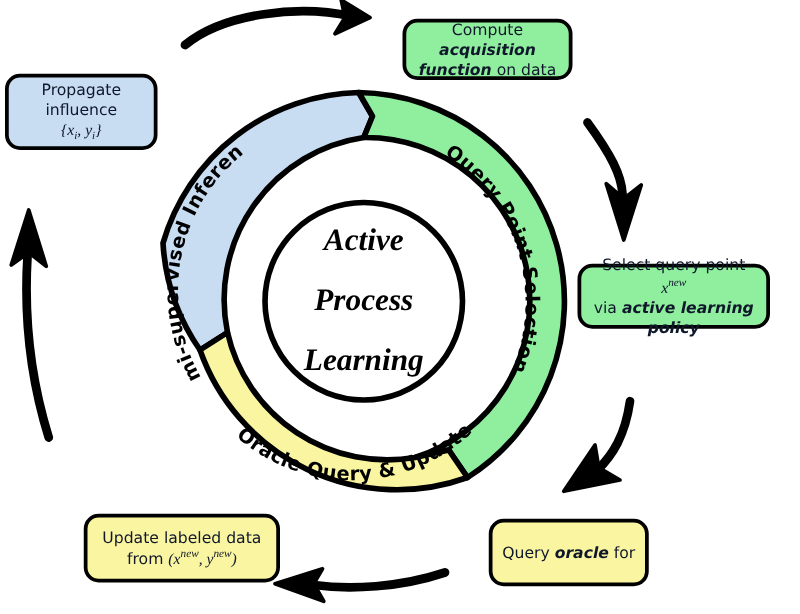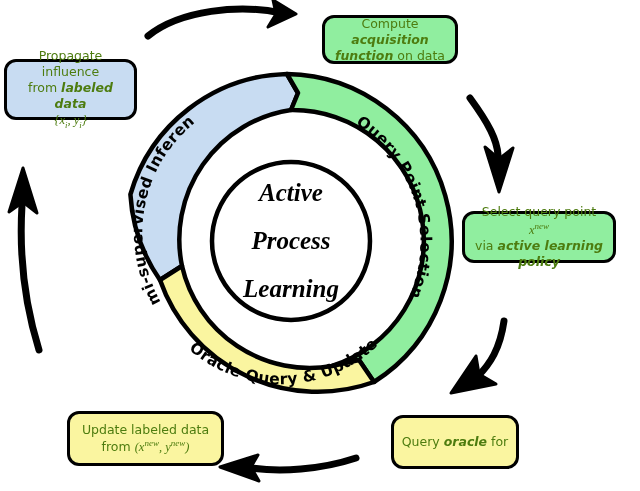--- a/index.html
+++ b/index.html
@@ -30,42 +30,42 @@
 
   
   .box {
     position: absolute;
     box-sizing: border-box;
     border: 3px solid #000000;
     border-radius: 12px;
     display: flex;
     align-items: center;
     text-align: center;
-    color: #4d7c0f;
+    color: #0f172a;
     font-family: "DejaVu Sans", sans-serif;
     font-size: 12.5px;
     line-height: 1.28;
     padding: 5px 7px;
   }
   .box .inner { width: 100%; }
   .box b { font-weight: bold; font-style: italic; }
   .mathi {
     font-family: Liberation Serif, serif;
     font-style: italic;
   }
   .mathi sup {
     font-size: 0.72em;
     font-style: italic;
   }
 
   .box-blue   { background: #c8dcf2; }
   .box-green  { background: #90ee9f; }
   .box-yellow { background: #faf5a0; margin-left: 20px; }
 
-  #box-propagate { left: 4px;   top: 59px;  width: 133px; height: 61px; }
+  #box-propagate { left: 4px;   top: 59px;  width: 122px; height: 61px; }
   #box-acquisition { left: 322px; top: 15px;  width: 136px; height: 49px; }
   #box-select    { left: 462px; top: 211px; width: 154px; height: 52px; }
   #box-oracle    { left: 371px; top: 415px; width: 128px; height: 54px; }
   #box-update    { left: 47px;  top: 411px; width: 157px; height: 55px; }
 
   
   #center-label {
     position: absolute;
     left: 201px;
     top: 178px;
@@ -173,21 +173,20 @@
 
   <div id="center-label">
     <div>Active</div>
     <div>Process</div>
     <div>Learning</div>
   </div>
 
   <div class="box box-blue" id="box-propagate">
     <div class="inner">
       <div>Propagate influence</div>
-      <div><span>from </span><b>labeled data</b></div>
       <div class="mathi">{<i>x<sub style="font-size:0.7em">i</sub></i>, <i>y<sub style="font-size:0.7em">i</sub></i>}</div>
     </div>
   </div>
 
   <div class="box box-green" id="box-acquisition">
     <div class="inner">
       <div><span>Compute </span><b>acquisition</b></div>
       <div><b>function</b><span> on data</span></div>
     </div>
   </div>

